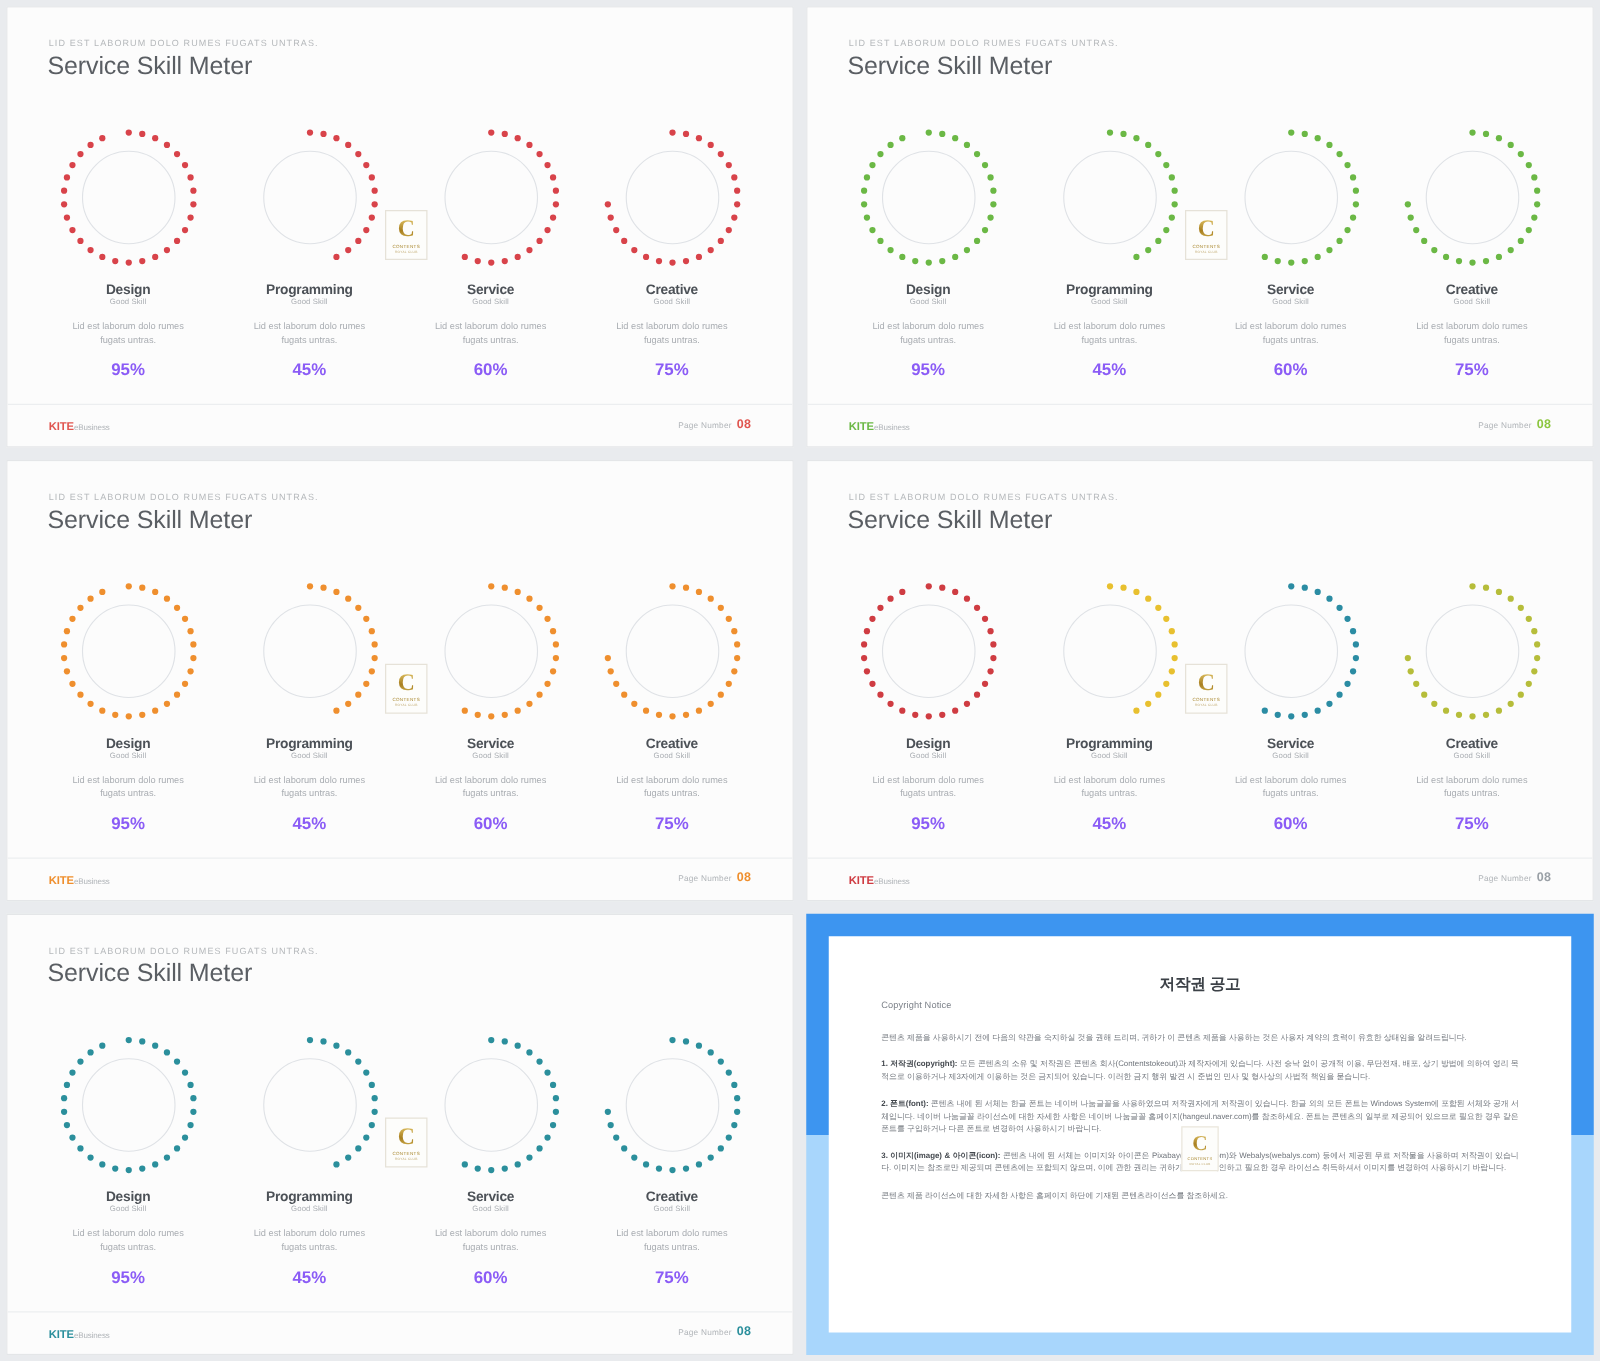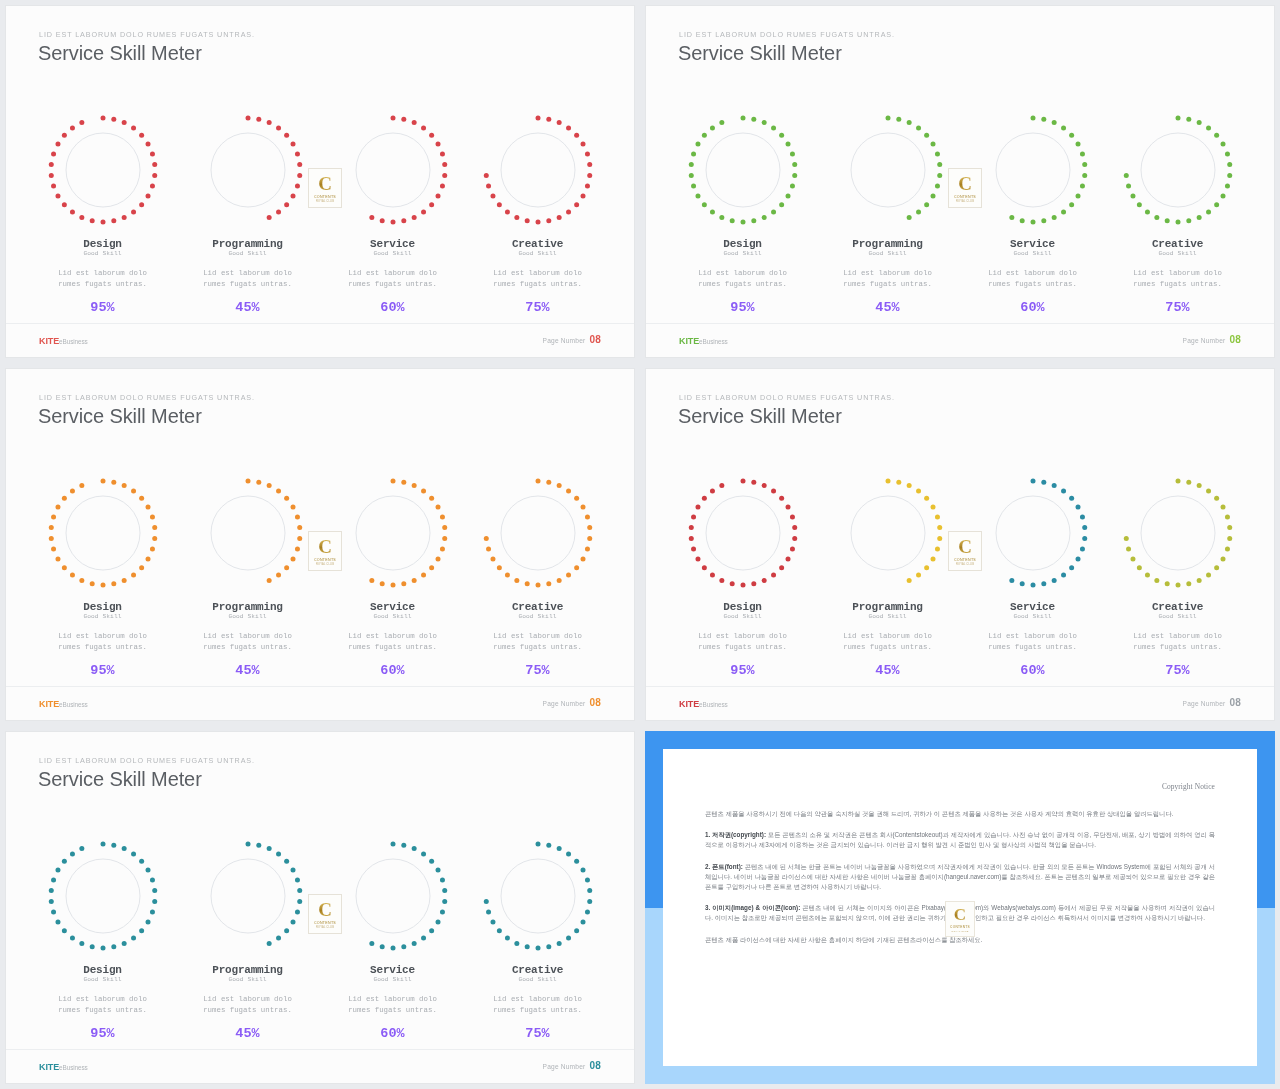--- a/index.html
+++ b/index.html
@@ -37,23 +37,22 @@
   }
   .title {
     position: absolute; left: 32px; top: 36px;
     font-size: 20px; color: #5a5e63; font-weight: 400;
     letter-spacing: -0.1px; white-space: nowrap;
   }
 
   
   .gauges {
     position: absolute;
-    left: 24px; right: 24px; top: 112px;
+    left: 24px; right: 24px; top: 100px;
     display: flex;
-    font-family: Liberation Mono, monospace;
   }
   .gcol {
     flex: 1 1 0;
     display: flex; flex-direction: column; align-items: center;
     position: relative;
   }
   .ring-wrap { position: relative; width: 104px; height: 104px; }
   .ring-wrap svg { display: block; width: 104px; height: 104px; overflow: visible; }
 
   .lbl-name {
@@ -121,22 +120,22 @@
     left: 18px; right: 18px; top: 18px; bottom: 18px;
     background: #ffffff;
     padding: 30px 42px 20px 42px;
     overflow: hidden;
   }
   .cp-title {
     text-align: center; font-size: 12.5px; font-weight: bold;
     color: #3c4147; letter-spacing: -0.2px;
   }
   .cp-subtitle {
-    text-align: right; font-size: 7.4px; color: #7d828a;
-    margin-top: 3px; letter-spacing: 0.1px; font-family: Liberation Serif, serif;
+    text-align: left; font-size: 7.4px; color: #7d828a;
+    margin-top: 3px; letter-spacing: 0.1px;
   }
   .cp-body { margin-top: 18px; }
   .cp-p {
     font-size: 6.3px; line-height: 1.62; color: #70757c;
     margin-bottom: 11px; text-align: justify;
   }
   .cp-p b { color: #43484e; }
   .cp-wm {
     position: absolute;
     left: 50%; transform: translateX(-50%);
@@ -889,20 +888,21 @@
           <div class="brand" style="color: rgb(43, 143, 156);">KITE<span class="sub">eBusiness</span></div>
           <div class="pageno">Page Number <b style="color: rgb(43, 143, 156);">08</b></div>
         </div>
       </div>
     </div>
     <div class="cell">
       <div class="copypanel">
         <div class="cp-top"></div>
         <div class="cp-bot"></div>
         <div class="cp-card">
+          <div class="cp-title">저작권 공고</div>
           <div class="cp-subtitle">Copyright Notice</div>
           <div class="cp-body">
             <p class="cp-p">콘텐츠 제품을 사용하시기 전에 다음의 약관을 숙지하실 것을 권해 드리며, 귀하가 이 콘텐츠 제품을 사용하는 것은 사용자 계약의 효력이 유효한 상태임을 알려드립니다.</p>
             <p class="cp-p"><b>1. 저작권(copyright):</b> 모든 콘텐츠의 소유 및 저작권은 콘텐츠 회사(Contentstokeout)과 제작자에게 있습니다. 사전 승낙 없이 공개적 이용, 무단전재, 배포, 상기 방법에 의하여 영리 목적으로 이용하거나 제3자에게 이용하는 것은 금지되어 있습니다. 이러한 금지 행위 발견 시 준법인 민사 및 형사상의 사법적 책임을 묻습니다.</p>
             <p class="cp-p"><b>2. 폰트(font):</b> 콘텐츠 내에 된 서체는 한글 폰트는 네이버 나눔글꼴을 사용하였으며 저작권자에게 저작권이 있습니다. 한글 외의 모든 폰트는 Windows System에 포함된 서체와 공개 서체입니다. 네이버 나눔글꼴 라이선스에 대한 자세한 사항은 네이버 나눔글꼴 홈페이지(hangeul.naver.com)를 참조하세요. 폰트는 콘텐츠의 일부로 제공되어 있으므로 필요한 경우 같은 폰트를 구입하거나 다른 폰트로 변경하여 사용하시기 바랍니다.</p>
             <p class="cp-p"><b>3. 이미지(image) &amp; 아이콘(icon):</b> 콘텐츠 내에 된 서체는 이미지와 아이콘은 Pixabay(pixabay.com)와 Webalys(webalys.com) 등에서 제공된 무료 저작물을 사용하며 저작권이 있습니다. 이미지는 참조로만 제공되며 콘텐츠에는 포함되지 않으며, 이에 관한 권리는 귀하가 별도로 확인하고 필요한 경우 라이선스 취득하셔서 이미지를 변경하여 사용하시기 바랍니다.</p>
             <p class="cp-p">콘텐츠 제품 라이선스에 대한 자세한 사항은 홈페이지 하단에 기재된 콘텐츠라이선스를 참조하세요.</p>
           </div>
           <div class="cp-wm">
             <span class="c">C</span>

